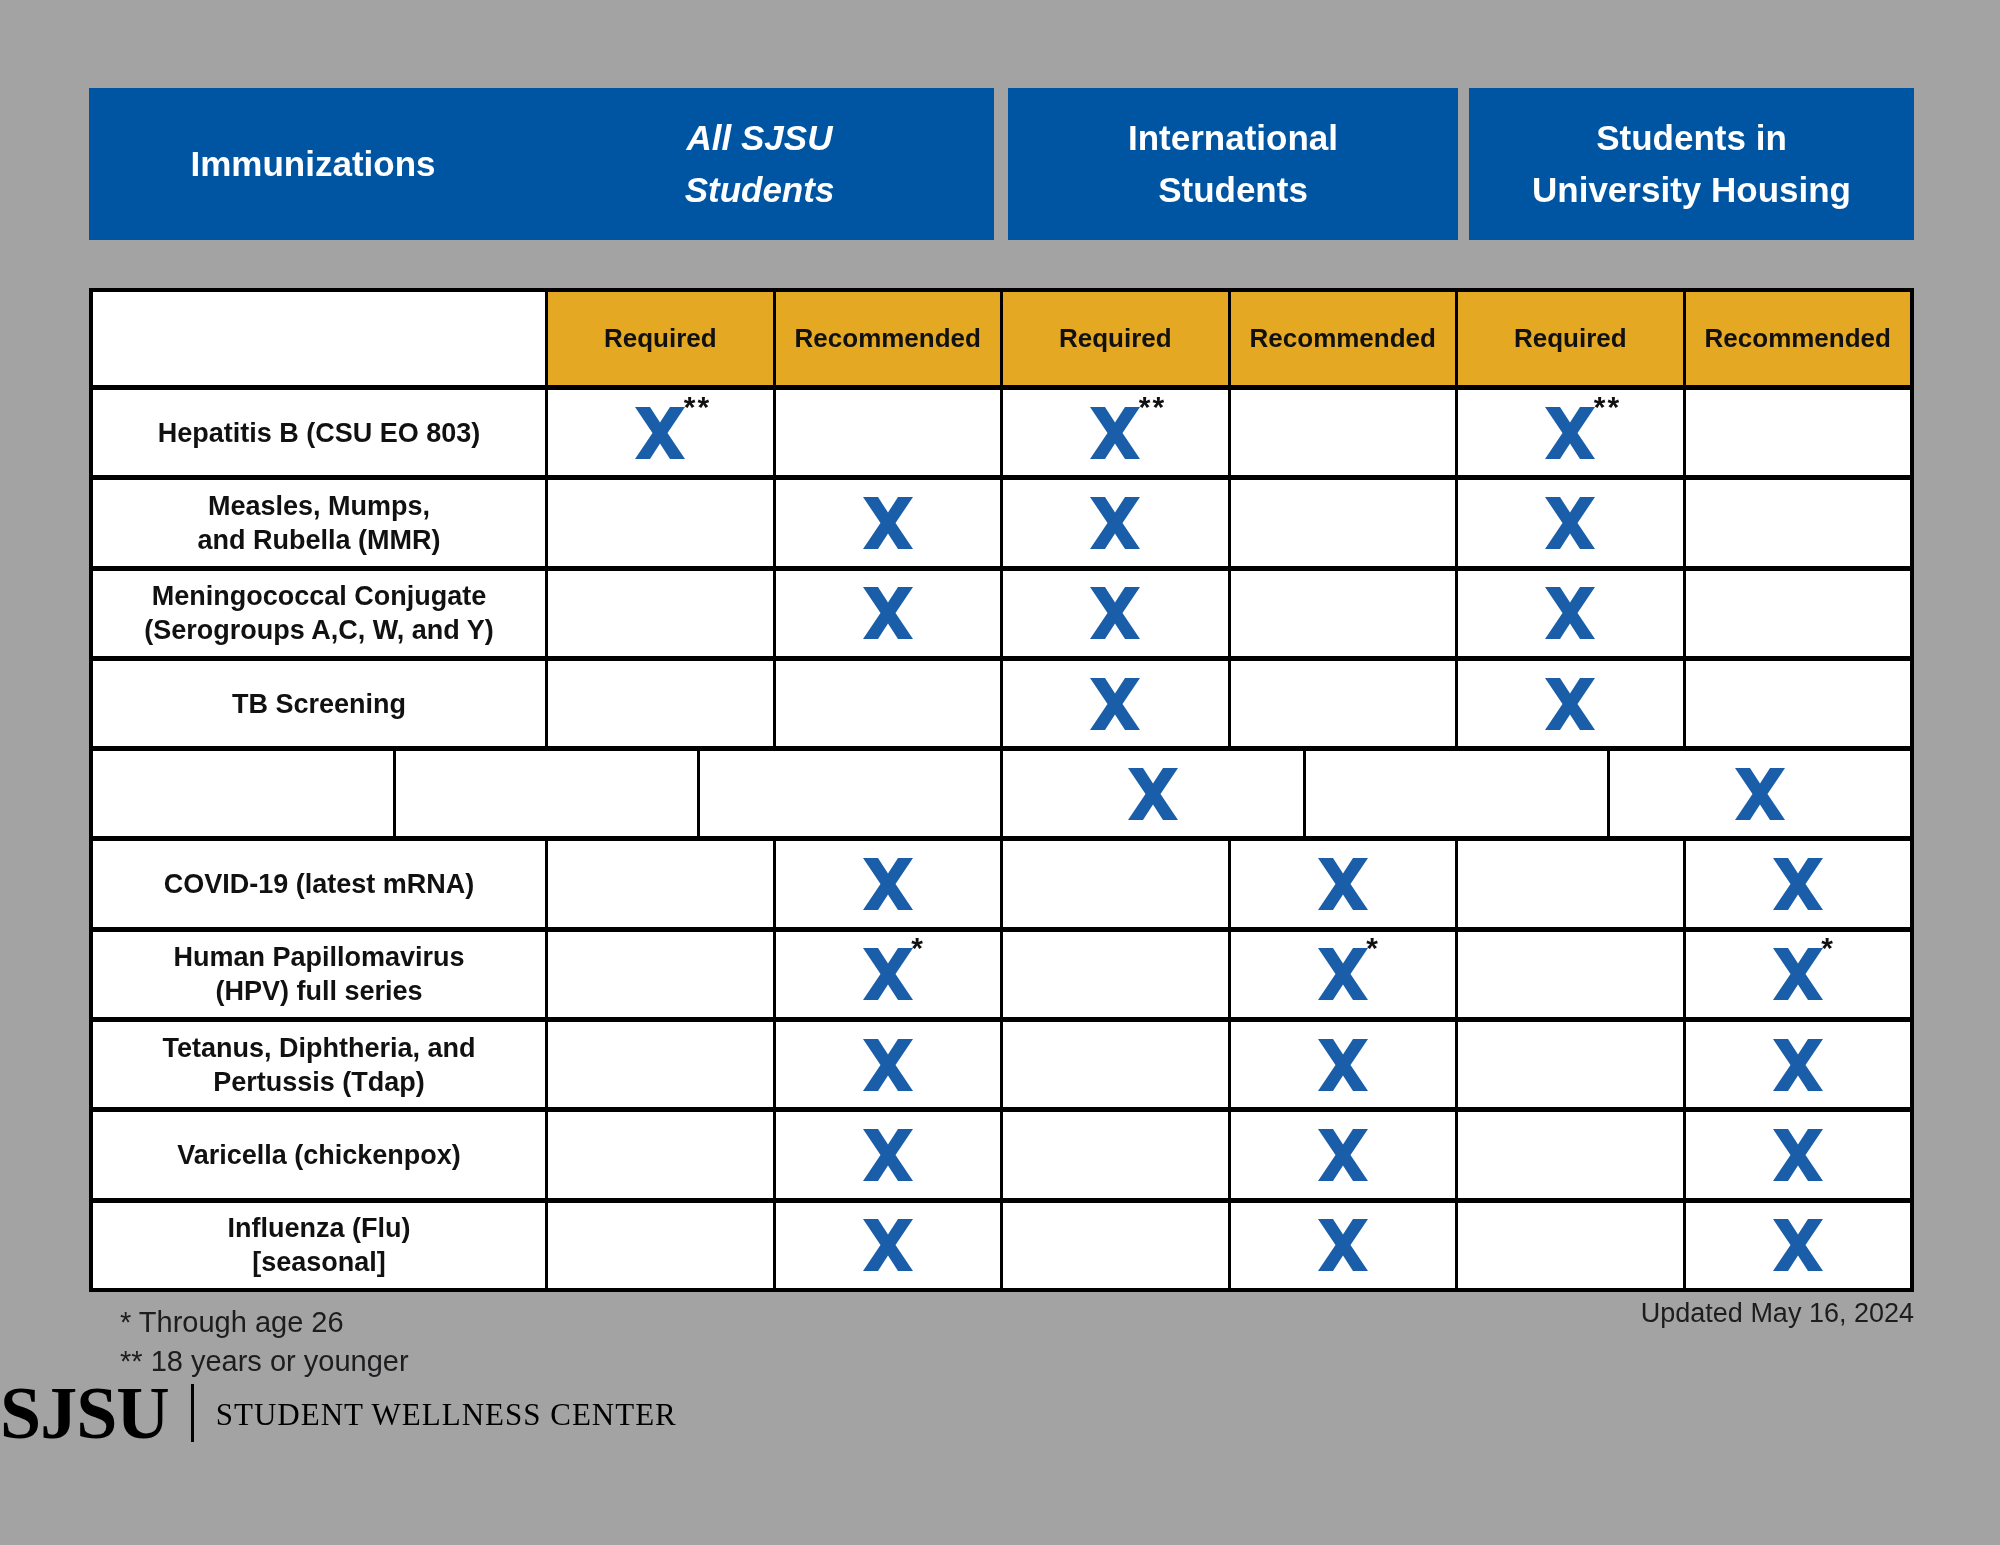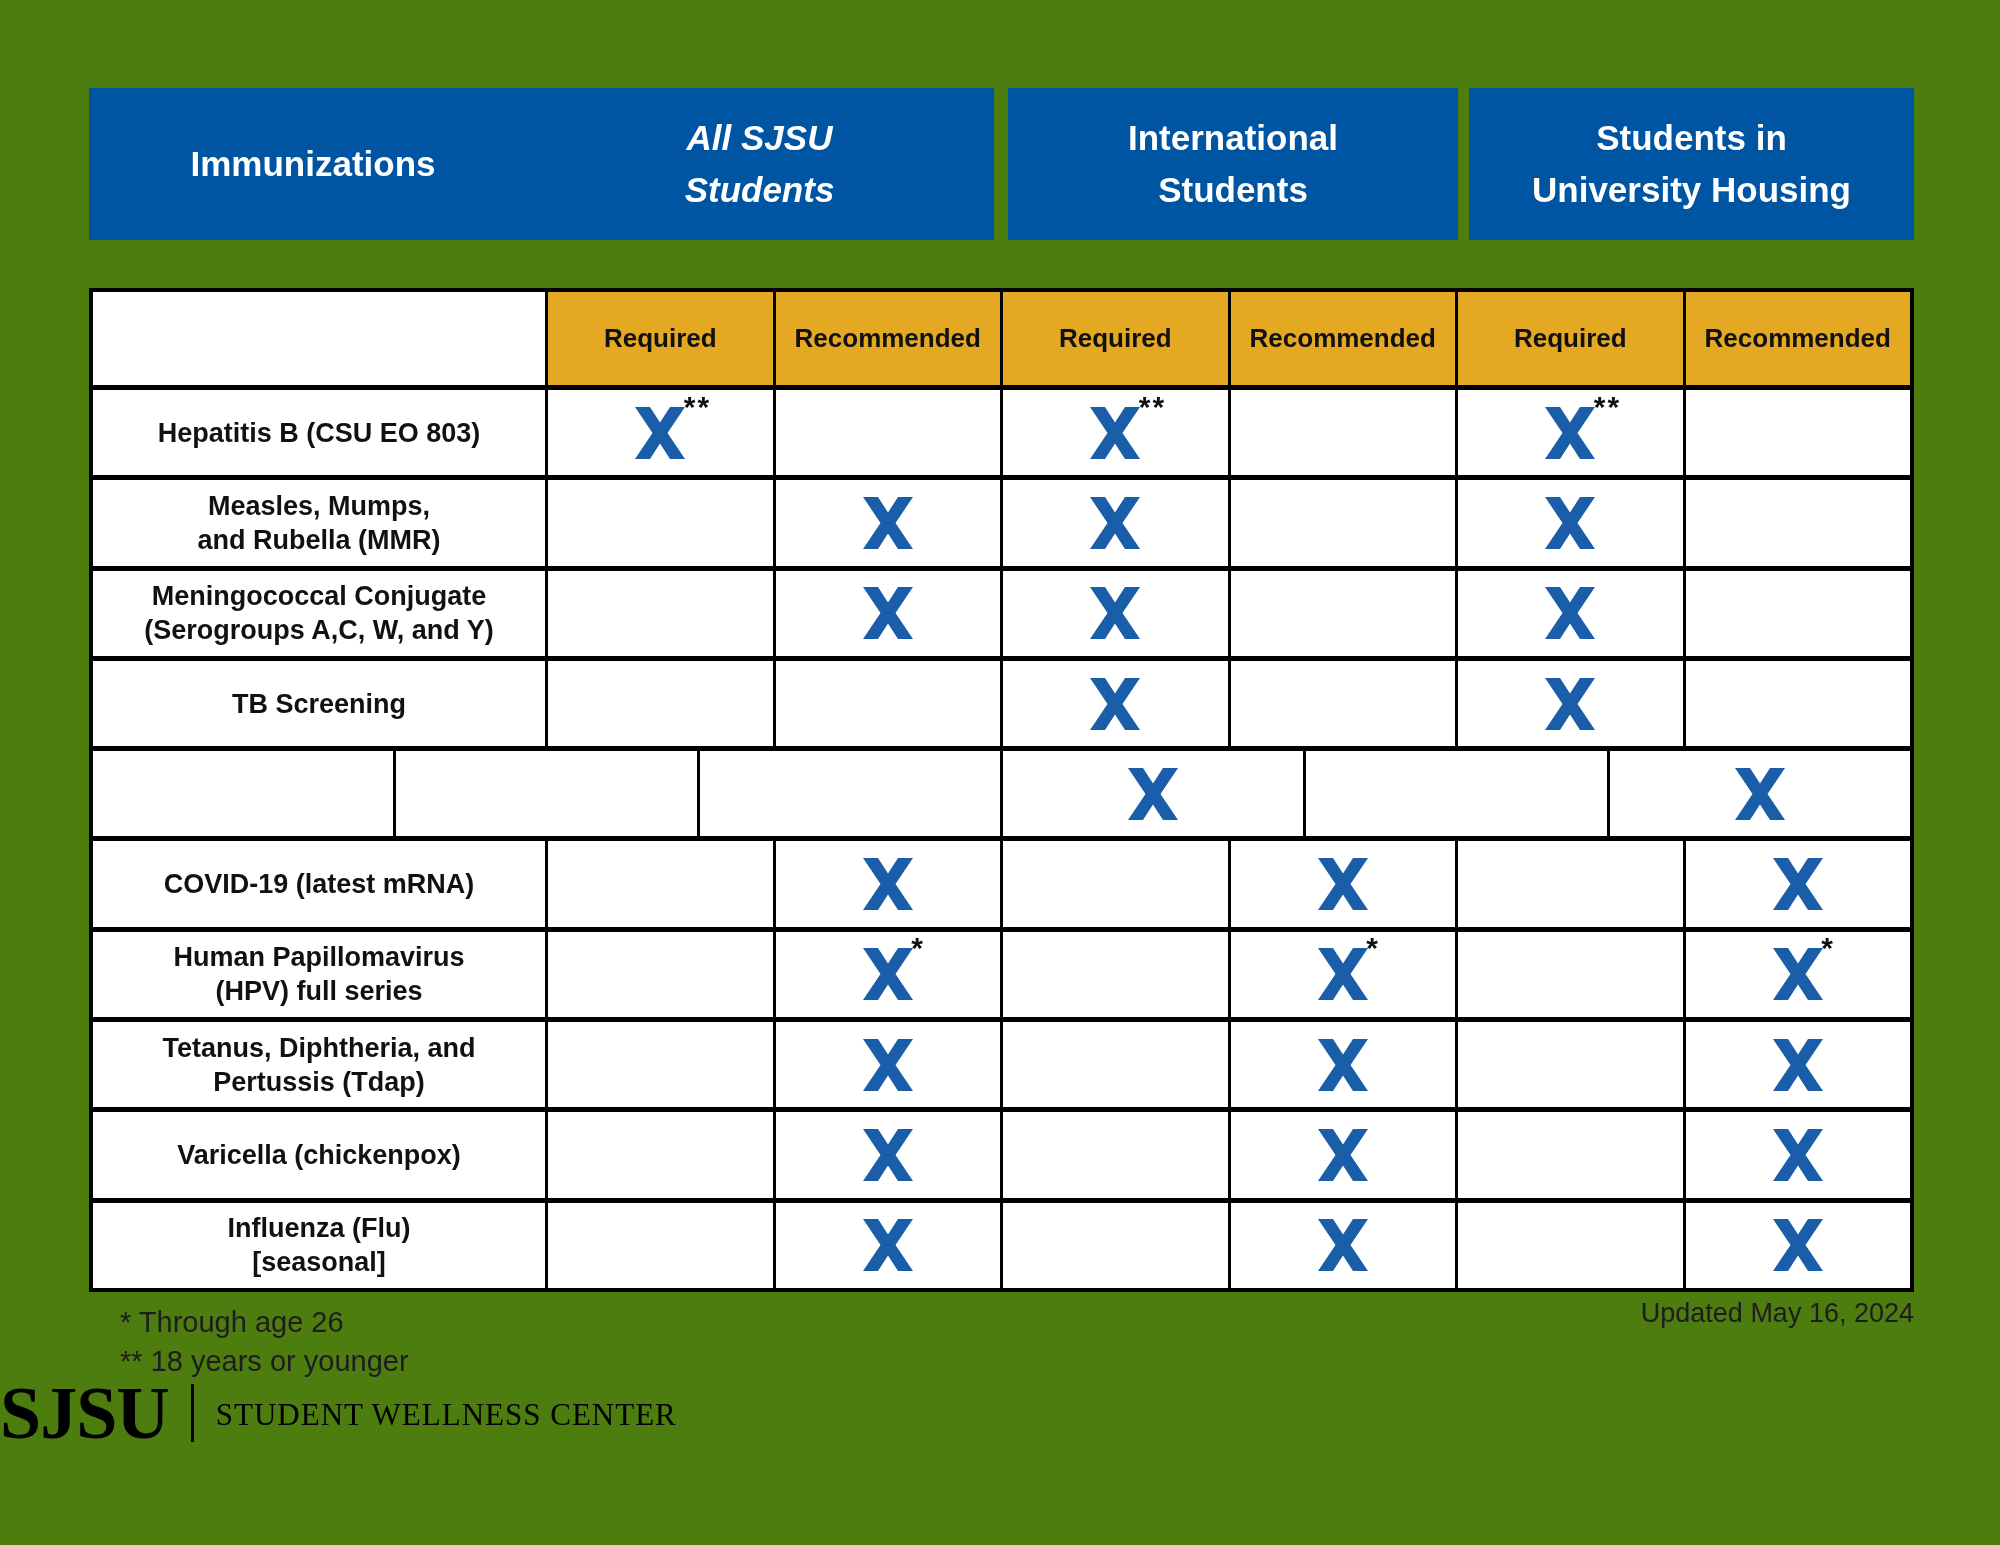--- a/index.html
+++ b/index.html
@@ -1,18 +1,18 @@
 <!DOCTYPE html>
 <html><head>
 <meta charset="utf-8">
 <style>
   * { box-sizing: border-box; margin: 0; padding: 0; }
   html,body { background:#ffffff; }
   .canvas{
-    position:relative; width:2000px; height:1545px; background:#4d7c0f;
+    position:relative; width:2000px; height:1545px; background:#a3a3a3;
     font-family:"Liberation Sans", sans-serif; overflow:hidden;
   }
 
   
   .hbox{
     position:absolute; top:88px; height:152px; background:#0055A2; color:#ffffff;
     display:flex; flex-direction:column; justify-content:center; align-items:center;
     text-align:center; font-weight:bold; font-size:35px; line-height:52px;
   }
   .hbox1{ left:89px;   width:448px; }

